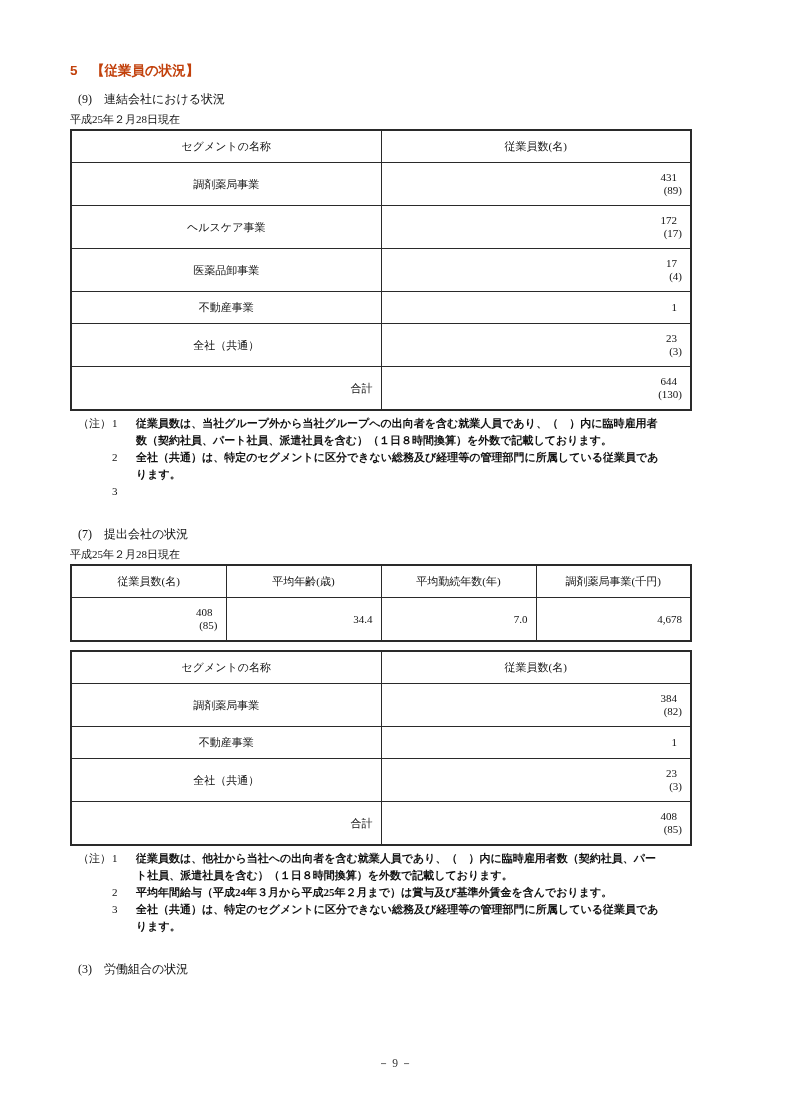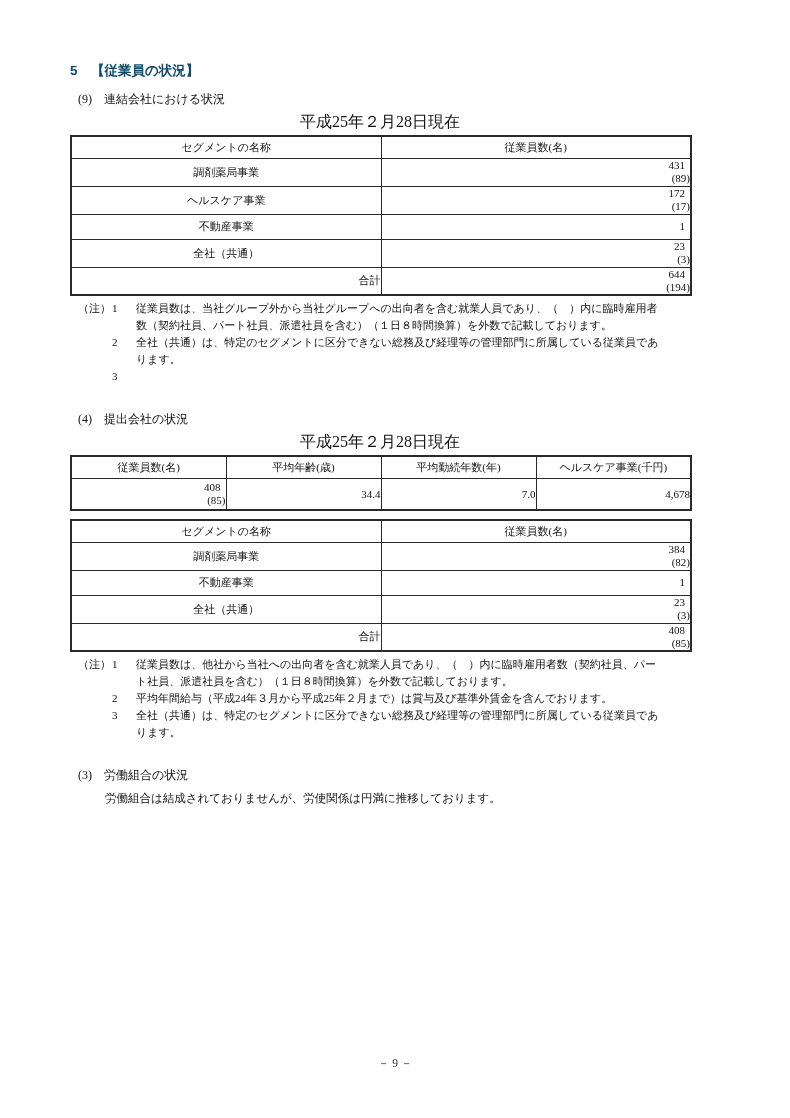--- a/index.html
+++ b/index.html
@@ -12,45 +12,45 @@
     position:relative;
     overflow:hidden;
   }
   .content { padding-top:62px; }
 
   .page-title {
     margin:0 0 0 70px;
     font-family:"Liberation Sans","DejaVu Sans",sans-serif;
     font-weight:bold;
     font-size:13.5px;
-    color:#0c4a6e;
+    color:#c2410c;
   }
   .sec-heading {
     margin:11px 0 0 78px;
     font-size:12px;
   }
   .date-line {
     width:620px;
     margin:4px 17px 2px 70px;
-    text-align:center;
-    font-size:16px;
+    text-align:left;
+    font-size:11px;
   }
 
   table.doc-table {
     border-collapse:collapse;
     border:2px solid #2a2a2a;
     margin-left:70px;
     width:620px;
     table-layout:fixed;
   }
   table.doc-table th, table.doc-table td {
     border:1px solid #2a2a2a;
     font-weight:normal;
     font-size:11px;
-    padding:0;
+    padding:8px;
   }
   table.doc-table th {
     height:22px;
     text-align:center;
     vertical-align:middle;
   }
   tr.row-2l td { height:28px; }
   tr.row-1l td { height:25px; }
   td.label-cell { padding-left:8px; vertical-align:middle; text-align:center; }
   td.total-cell { text-align:right; vertical-align:middle; }
@@ -61,21 +61,21 @@
   tr.summary-row td { height:32px; }
 
   .notes {
     margin:4px 0 0 78px;
     width:632px;
     font-size:11px;
   }
   .note-item { display:flex; line-height:17px; }
   .note-label { width:34px; flex:none; }
   .note-num   { width:24px; flex:none; }
-  .note-text  { width:524px; flex:none; }
+  .note-text  { width:524px; flex:none;font-weight:bold; }
 
   .sec2-gap { height:8px; }
   .sec-heading.after-block { margin-top:26px; }
   .union-body {
     margin:7px 0 0 105px;
     font-size:11.5px;
   }
   .page-footer {
     position:absolute;
     top:1056px; left:0;
@@ -112,39 +112,46 @@
         <div class="sline">(89)</div>
       </td>
     </tr>
     <tr class="row-2l">
       <td class="label-cell">ヘルスケア事業</td>
       <td class="num-cell">
         <div class="vline">172</div>
         <div class="sline">(17)</div>
       </td>
     </tr>
+    <tr class="row-2l">
+      <td class="label-cell">医薬品卸事業</td>
+      <td class="num-cell">
+        <div class="vline">17</div>
+        <div class="sline">(4)</div>
+      </td>
+    </tr>
     <tr class="row-1l">
       <td class="label-cell">不動産事業</td>
       <td class="num-cell">
         <div class="vline">1</div>
 
       </td>
     </tr>
     <tr class="row-2l">
       <td class="label-cell">全社（共通）</td>
       <td class="num-cell">
         <div class="vline">23</div>
         <div class="sline">(3)</div>
       </td>
     </tr>
     <tr class="row-2l">
       <td class="total-cell">合計</td>
       <td class="num-cell">
         <div class="vline">644</div>
-        <div class="sline">(194)</div>
+        <div class="sline">(130)</div>
       </td>
     </tr>
   </tbody>
     </table>
 
   <div class="notes">
     <div class="note-item">
       <span class="note-label">（注）</span>
       <span class="note-num">1</span>
       <span class="note-text">従業員数は、当社グループ外から当社グループへの出向者を含む就業人員であり、（　）内に臨時雇用者数（契約社員、パート社員、派遣社員を含む）（１日８時間換算）を外数で記載しております。</span>
@@ -153,36 +160,36 @@
       <span class="note-label"></span>
       <span class="note-num">2</span>
       <span class="note-text">全社（共通）は、特定のセグメントに区分できない総務及び経理等の管理部門に所属している従業員であります。</span>
     </div>
     <div class="note-item">
       <span class="note-label"></span>
       <span class="note-num">3</span>
     </div>
   </div>
 
-  <div class="sec-heading after-block">(4)　提出会社の状況</div>
+  <div class="sec-heading after-block">(7)　提出会社の状況</div>
   <div class="date-line">平成25年２月28日現在</div>
 
   <table class="doc-table">
     <colgroup>
         <col style="width:155px">
         <col style="width:155px">
         <col style="width:155px">
         <col style="width:155px">
       </colgroup>
     <tbody>
         <tr>
       <th>従業員数(名)</th>
       <th>平均年齢(歳)</th>
       <th>平均勤続年数(年)</th>
-      <th>ヘルスケア事業(千円)</th>
+      <th>調剤薬局事業(千円)</th>
     </tr>
     <tr class="summary-row">
       <td class="num-cell">
         <div class="vline">408</div>
         <div class="sline">(85)</div>
       </td>
       <td class="num-cell">34.4</td>
       <td class="num-cell">7.0</td>
       <td class="num-cell">4,678</td>
     </tr>
@@ -244,17 +251,16 @@
       <span class="note-text">平均年間給与（平成24年３月から平成25年２月まで）は賞与及び基準外賃金を含んでおります。</span>
     </div>
     <div class="note-item">
       <span class="note-label"></span>
       <span class="note-num">3</span>
       <span class="note-text">全社（共通）は、特定のセグメントに区分できない総務及び経理等の管理部門に所属している従業員であります。</span>
     </div>
   </div>
 
   <div class="sec-heading after-block">(3)　労働組合の状況</div>
-  <div class="union-body">労働組合は結成されておりませんが、労使関係は円満に推移しております。</div>
 
 </div>
 
 <div class="page-footer">－ 9 －</div>
 
 </body></html>

